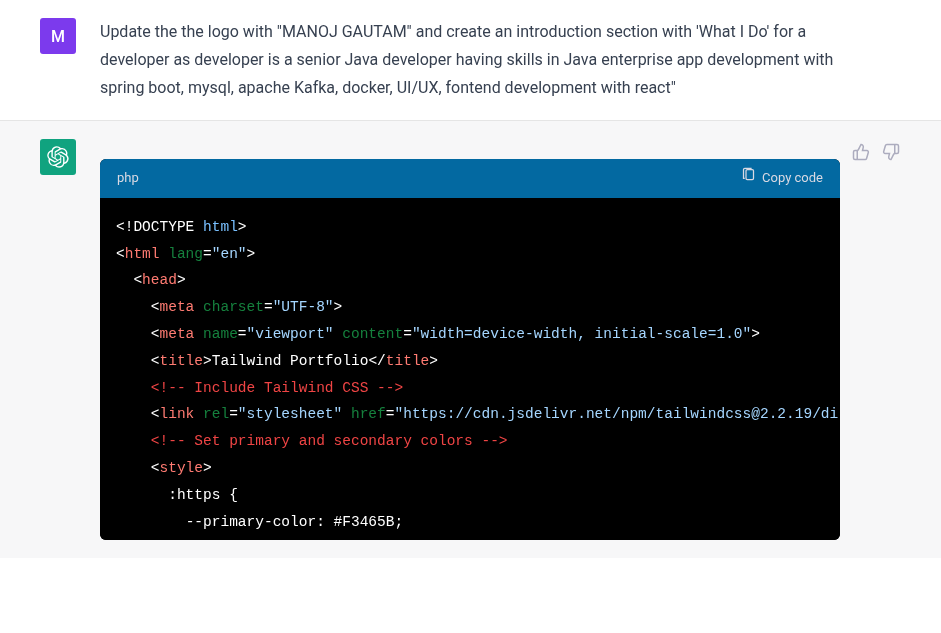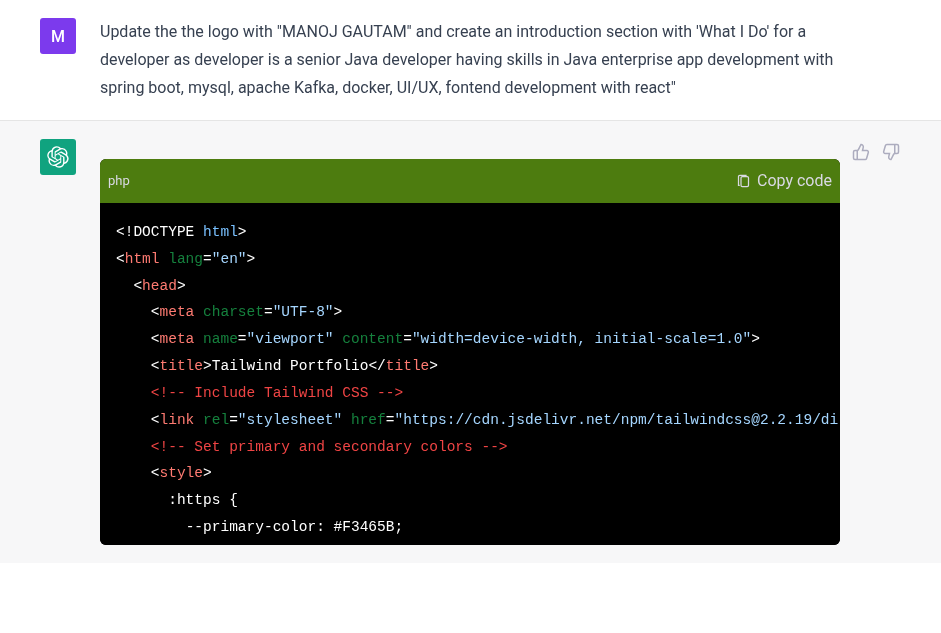--- a/index.html
+++ b/index.html
@@ -9,22 +9,22 @@
 .message-assistant { background: #f7f7f8; }
 .avatar { width: 36px; height: 36px; flex-shrink: 0; border-radius: 3px; display: flex; align-items: center; justify-content: center; margin-right: 24px; }
 .avatar-user { background: #7c3aed; color: #fff; font-weight: 500; font-size: 16px; }
 .avatar-assistant { background: #10a37f; color: #fff; }
 .avatar-assistant svg { width: 22px; height: 22px; }
 .content { flex: 1; line-height: 1.75; color: #374151; max-width: 740px; }
 .actions { display: flex; gap: 8px; margin-left: 12px; padding-top: 4px; }
 .action-btn { width: 22px; height: 22px; color: #acacbe; cursor: pointer; }
 .action-btn svg { width: 18px; height: 18px; }
 .code-block { margin-top: 20px; border-radius: 6px; overflow: hidden; background: #000; }
-.code-header { background: #4d7c0f; display: flex; justify-content: space-between; align-items: center; padding: 8px 8px; color: #d9d9e3; font-size: 13px; }
-.copy-btn { display: flex; align-items: center; gap: 6px; cursor: pointer; color: #d9d9e3; font-size: 16px; }
+.code-header { background: #0369a1; display: flex; justify-content: space-between; align-items: center; padding: 8px 17px; color: #d9d9e3; font-size: 13px; }
+.copy-btn { display: flex; gap: 6px; cursor: pointer; color: #d9d9e3; font-size: 13px; }
 .copy-btn svg { width: 15px; height: 15px; }
 .code-body { background: #000; padding: 16px 16px 4px 16px; font-family: "Consolas", "Monaco", "Courier New", monospace; font-size: 14.5px; line-height: 1.85; color: #fff; overflow-x: hidden; white-space: pre; }
 .tok-w { color: #fff; }
 .tok-tag { color: #ff7b72; }
 .tok-h { color: #79c0ff; }
 .tok-attr { color: #15803d; }
 .tok-eq { color: #fff; }
 .tok-str { color: #a5d6ff; }
 .tok-comment { color: #ef4444; }
 </style>

